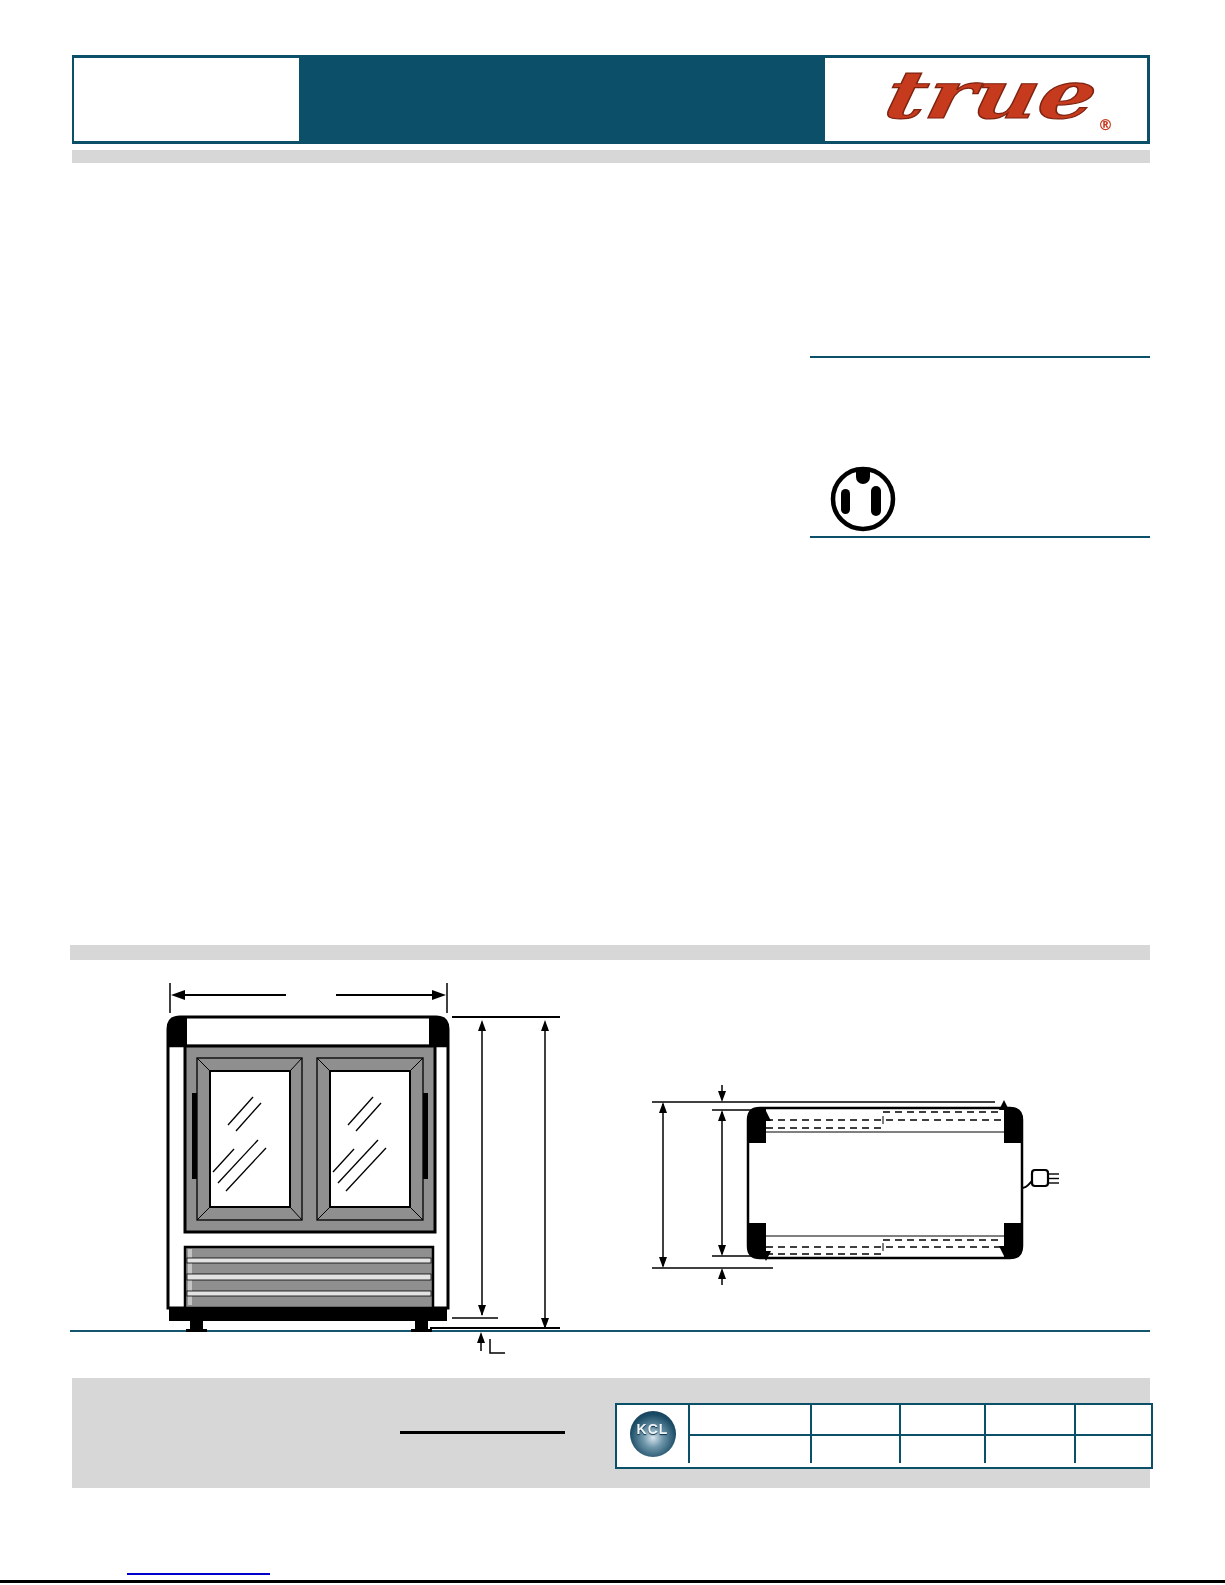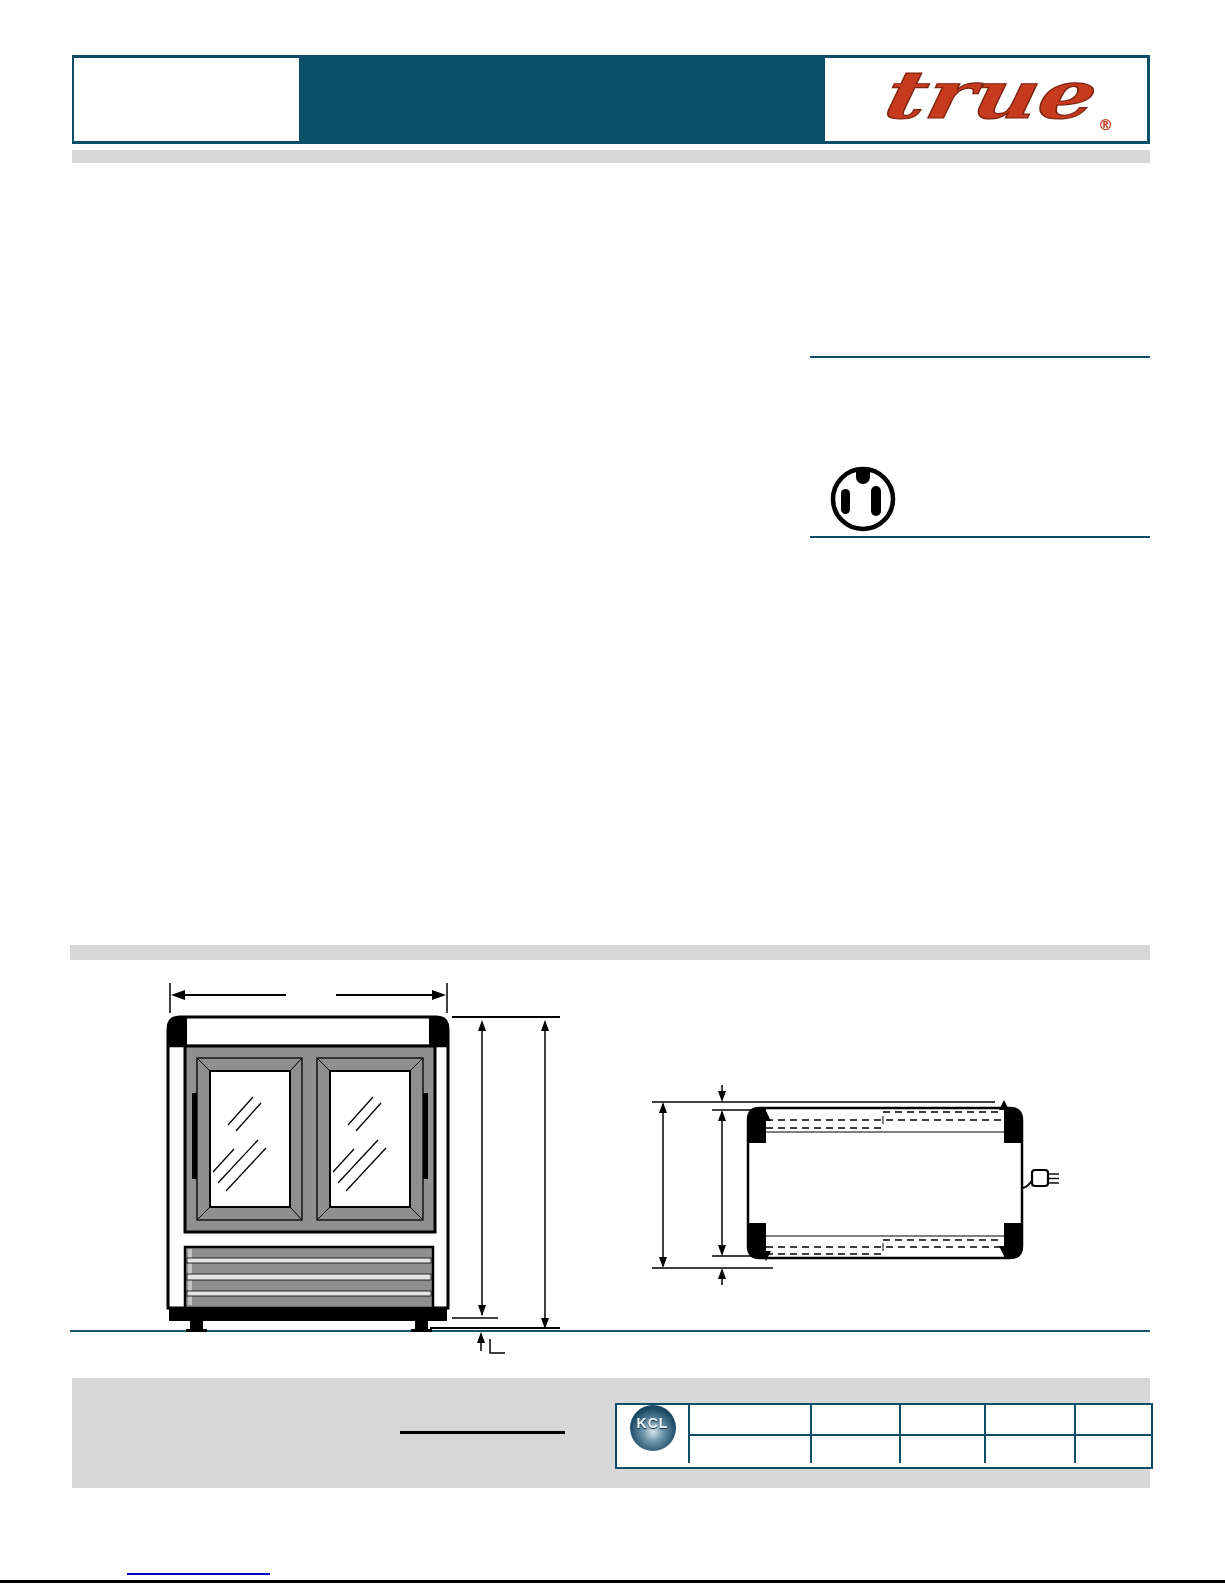--- a/index.html
+++ b/index.html
@@ -26,21 +26,21 @@
   .front-view{position:absolute;left:140px;top:975px;width:430px;height:390px;}
   .top-view{position:absolute;left:630px;top:1075px;width:445px;height:220px;}
   .floor-line{position:absolute;left:70px;top:1330px;width:1080px;height:2px;background:#15566e;}
   
   .footer-band{position:absolute;left:72px;top:1378px;width:1078px;height:110px;background:#d6d7d6;}
   .signature-line{position:absolute;left:400px;top:1431px;width:165px;height:3px;background:#000;}
   .kcl-table{position:absolute;left:615px;top:1403px;width:534px;height:62px;background:#ffffff;border:2px solid #0b5068;box-sizing:content-box;display:grid;grid-template-columns:71px 122px 89px 85px 90px 77px;grid-template-rows:29px 29px;}
   .kcl-table .cell{border:0 solid #0b5068;}
   .kcl-table .cl{border-left-width:2px;}
   .kcl-table .ct{border-top-width:2px;}
-  .kcl-cell{grid-column:1;grid-row:1 / 3;display:flex;align-items:flex-start;justify-content:center;}
+  .kcl-cell{grid-column:1;grid-row:1 / 3;display:flex;align-items:center;justify-content:center;}
   .kcl-sphere{width:46px;height:46px;border-radius:50%;position:relative;
     background:radial-gradient(circle at 50% 58%, #d7e5ed 0%, #6f97ab 28%, #1c4c66 65%, #0a3047 100%);}
   .kcl-text{position:absolute;left:0;right:0;top:10px;text-align:center;color:#f2f6f8;font-weight:bold;font-size:14px;letter-spacing:1px;font-family:"Liberation Sans", sans-serif;text-shadow:0 1px 1px #072b3f;}
   .link-underline{position:absolute;left:127px;top:1573px;width:143px;height:2px;background:#0000cc;}
   .bottom-rule{position:absolute;left:0;top:1580px;width:1225px;height:3px;background:#000;}
 </style>
 </head>
 <body>
 
 <div class="page">

